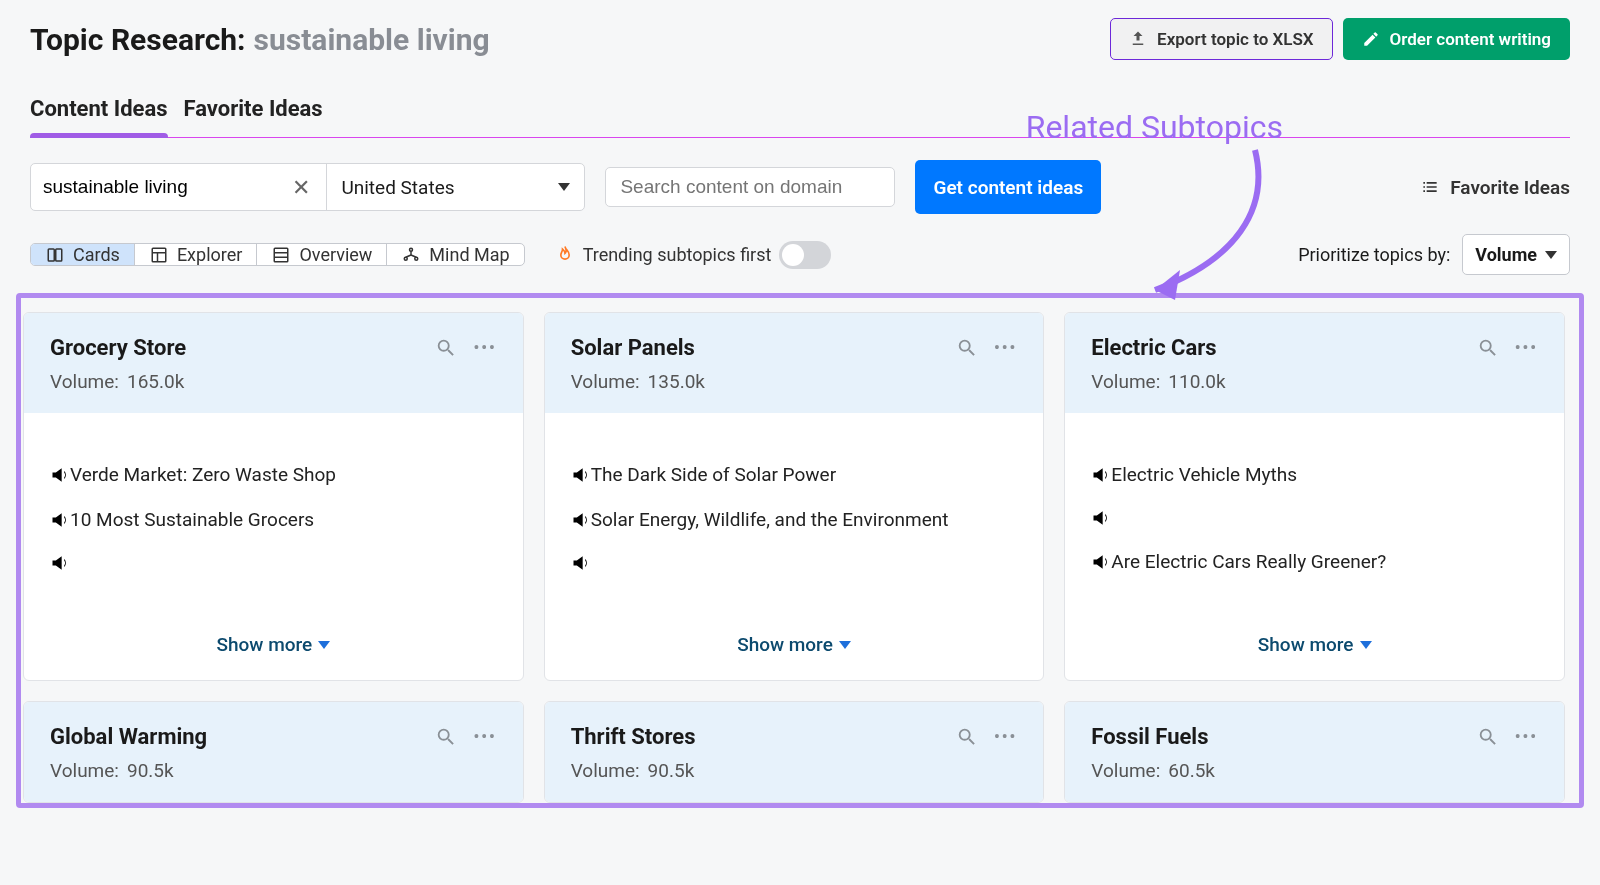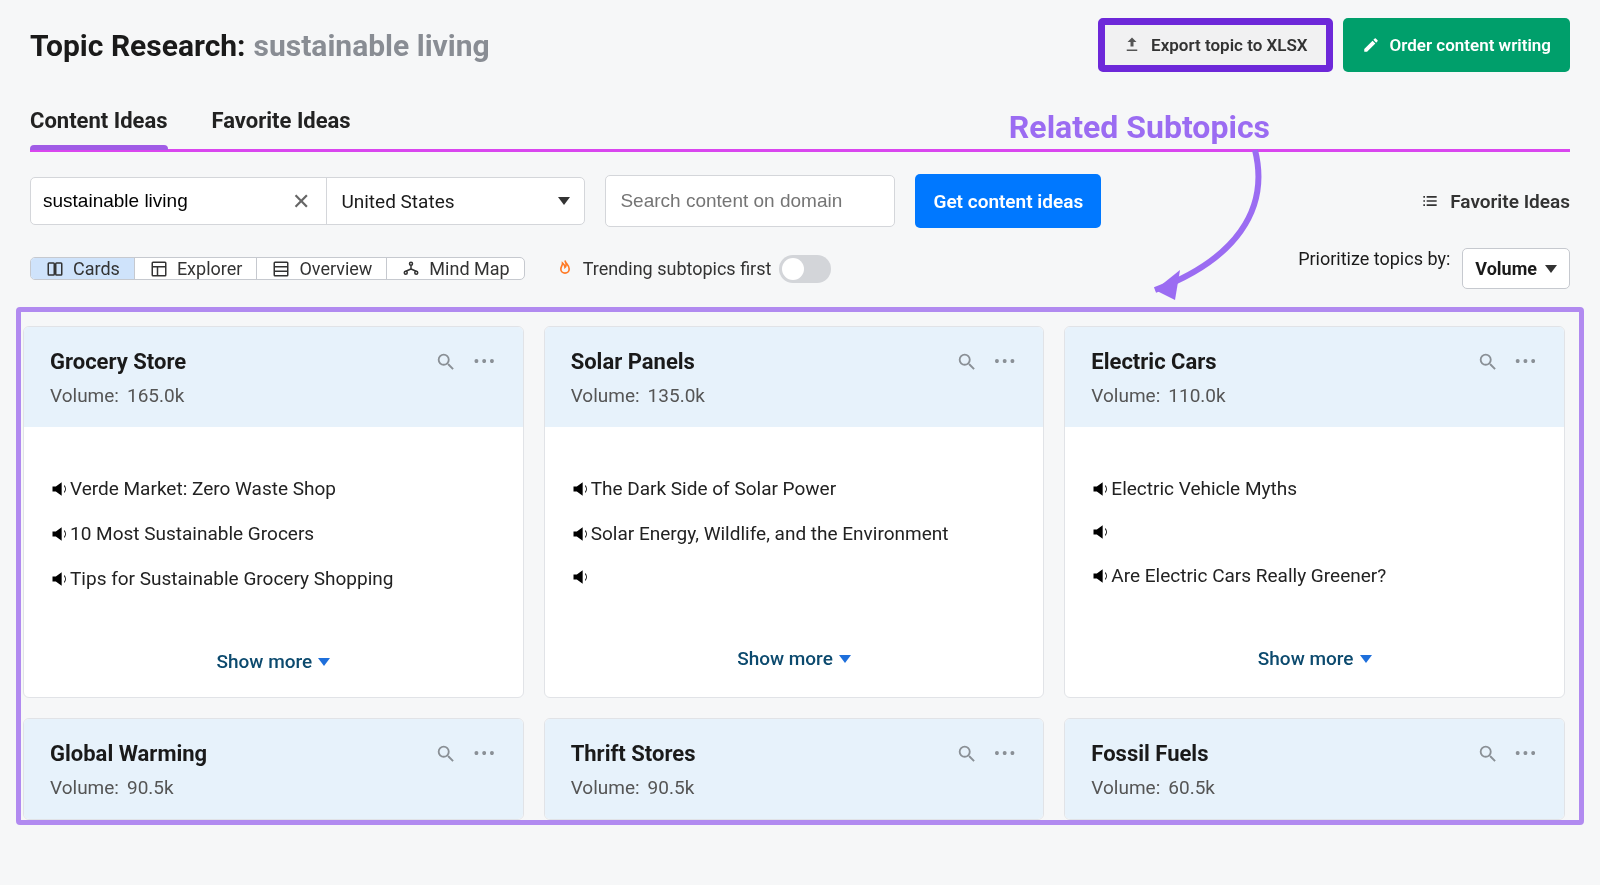--- a/index.html
+++ b/index.html
@@ -12,66 +12,66 @@
     overflow: hidden;
     position: relative;
   }
   .container { padding: 18px 30px 0 30px; }
   
   .header-row { display:flex; align-items:center; justify-content:space-between; margin-bottom: 28px; }
   .page-title { font-size: 30px; font-weight: 700; display:flex; gap:8px; align-items:baseline;}
   .page-title .query { color: #898d94; font-weight:700; }
   .header-actions { display:flex; gap:10px; }
   .btn { display:inline-flex; align-items:center; gap:10px; font-size:17px; font-weight:600; padding: 10px 18px; border-radius:5px; cursor:pointer; border:1px solid transparent; }
-  .btn-secondary { background:#f1f1f2; color:#333; border:7px solid #6d28d9; }
+  .btn-secondary { background:#f1f1f2; color:#333; border:1px solid #6d28d9; }
   .btn-primary-green { background:#009f6b; color:#fff; }
   .icon-sm { width:18px; height:18px; display:inline-block; }
   
-  .tabs { display:flex; gap:44px; border-bottom:3px solid #d946ef; }
+  .tabs { display:flex; gap:16px; border-bottom:1px solid #d946ef; }
   .tab { font-size:22px; font-weight:700; padding: 8px 0 16px 0; cursor:pointer; position:relative; color:#222; }
   .tab.active::after { content:""; position:absolute; left:0; right:0; bottom:-1px; height:5px; background:#a05ce6; border-radius: 4px 4px 0 0; }
   
   .filter-row { display:flex; align-items:center; gap:20px; padding: 22px 0 20px 0; }
   .input-group { display:flex; border:1px solid #d4d6da; border-radius:5px; background:#fff; height:48px; }
   .input-topic { display:flex; align-items:center; padding:0 12px; font-size:19px; min-width:240px; }
   .input-topic .clear { margin-left:auto; color:#666; font-size:22px; cursor:pointer; padding:0 4px;}
   .input-country { display:flex; align-items:center; padding:0 14px; font-size:19px; min-width:258px; border-left:1px solid #d4d6da; justify-content:space-between; cursor:pointer;}
   .chev-down { width:0; height:0; border-left:6px solid transparent; border-right:6px solid transparent; border-top:8px solid #333; }
-  .search-domain { flex: none; width:290px; height:52px; border:1px solid #d4d6da; border-radius:5px; background:#fff; font-size:19px; padding:0 14px; color:#9aa0a6; display:flex; align-items:center;}
+  .search-domain { flex: none; width:290px; height:40px; border:1px solid #d4d6da; border-radius:5px; background:#fff; font-size:19px; padding:0 14px; color:#9aa0a6; display:flex; align-items:center;}
   .btn-blue { background:#0078ff; color:#fff; height:54px; padding:0 18px; display:flex; align-items:center; font-size:19px; font-weight:600; border-radius:5px; cursor:pointer;}
   .fav-link { margin-left:auto; display:flex; align-items:center; gap:10px; font-size:19px; font-weight:600; color:#333; cursor:pointer;}
   
   .view-row { display:flex; align-items:center; gap:30px; padding-bottom: 18px;}
   .seg-group { display:flex; border:1px solid #c6c9cf; border-radius:5px; background:#fff; overflow:hidden; }
   .seg { display:flex; align-items:center; gap:8px; padding:0 14px; font-size:18px; cursor:pointer; border-right:1px solid #c6c9cf; color:#333;}
   .seg:last-child { border-right:none;}
   .seg.active { background:#cfe3fb; }
   .trend-toggle { display:flex; align-items:center; gap:8px; font-size:18px; color:#333;}
   .flame { color:#ff7a26; width:20px; height:22px; display:inline-block; }
   .toggle { width:52px; height:28px; background:#d3d5d9; border-radius:14px; position:relative; cursor:pointer;}
   .toggle::after { content:""; position:absolute; top:3px; left:3px; width:22px; height:22px; background:#fff; border-radius:50%; }
-  .prioritize { margin-left:auto; display:flex; gap:12px; font-size:18px;}
+  .prioritize { margin-left:auto; display:flex; align-items:center; gap:12px; font-size:18px;}
   .dropdown { border:1px solid #c6c9cf; border-radius:5px; background:#fff; padding:9px 12px; display:flex; align-items:center; gap:8px; font-weight:700; cursor:pointer;}
   
   .cards-wrap { border:5px solid #b18af0; border-radius:4px; padding: 14px 14px 0 2px; margin: 0 -14px;}
   .cards-grid { display:grid; grid-template-columns: repeat(3, 1fr); gap: 20px; }
   .card { border:1px solid #e1e3e7; border-radius:6px; background:#fff; overflow:hidden; }
   .card-head { background:#e7f2fb; padding:22px 26px 20px 26px; position:relative; }
   .card-title-row { display:flex; align-items:center; justify-content:space-between; }
   .card-title { font-size:22px; font-weight:700; }
   .card-icons { display:flex; align-items:center; gap:16px; color:#8a9096; }
   .card-volume-row { display:flex; gap:8px; margin-top:10px; font-size:19px; color:#555;}
   .card-body { padding: 50px 26px 24px 26px; }
   .idea-list { display:flex; flex-direction:column; gap:22px; }
   .idea { display:flex; align-items:center; font-size:19px; color:#222; cursor:pointer;}
   .horn { width:20px; height:20px; display:inline-block; }
   .show-more { text-align:center; margin-top:60px; color:#0c4a6e; font-size:19px; font-weight:500; cursor:pointer; display:flex; align-items:center; justify-content:center; gap:6px;}
   .chev-sm { width:0; height:0; border-left:6px solid transparent; border-right:6px solid transparent; border-top:8px solid #1e6fdb; }
   
-  .annotation { position:absolute; top:108px; right:330px; color:#9b6cf2; font-size:32px; font-weight:700; pointer-events:none; z-index:50;}
+  .annotation { position:absolute; top:108px; right:317px; color:#9b6cf2; font-size:32px; font-weight:400; pointer-events:none; z-index:50;}
   .arrow-svg { position:absolute; top:140px; right:315px; width:200px; height:170px; pointer-events:none; z-index:50;}
   
   svg { display:block; }
   .dots { letter-spacing:2px; font-weight:700; cursor:pointer;}
   .search-icon { cursor:pointer; }
   input { border:none; outline:none; font-size:19px; width:100%; background:transparent; }
 </style>
 </head>
 <body>
 
@@ -232,21 +232,20 @@
                   </svg>
                 </span>
                 <span>10 Most Sustainable Grocers</span>
               </div>
               <div class="idea">
                 <span class="horn blue">
                   <svg viewBox="0 0 24 24" width="20" height="20">
                     <use href="#horn-path"></use>
                   </svg>
                 </span>
-                <span>Tips for Sustainable Grocery Shopping</span>
               </div>
             </div>
             <div class="show-more">
               <span>Show more</span>
               <span class="chev-sm"></span>
             </div>
           </div>
         </div>
         <div class="card">
           <div class="card-head">

